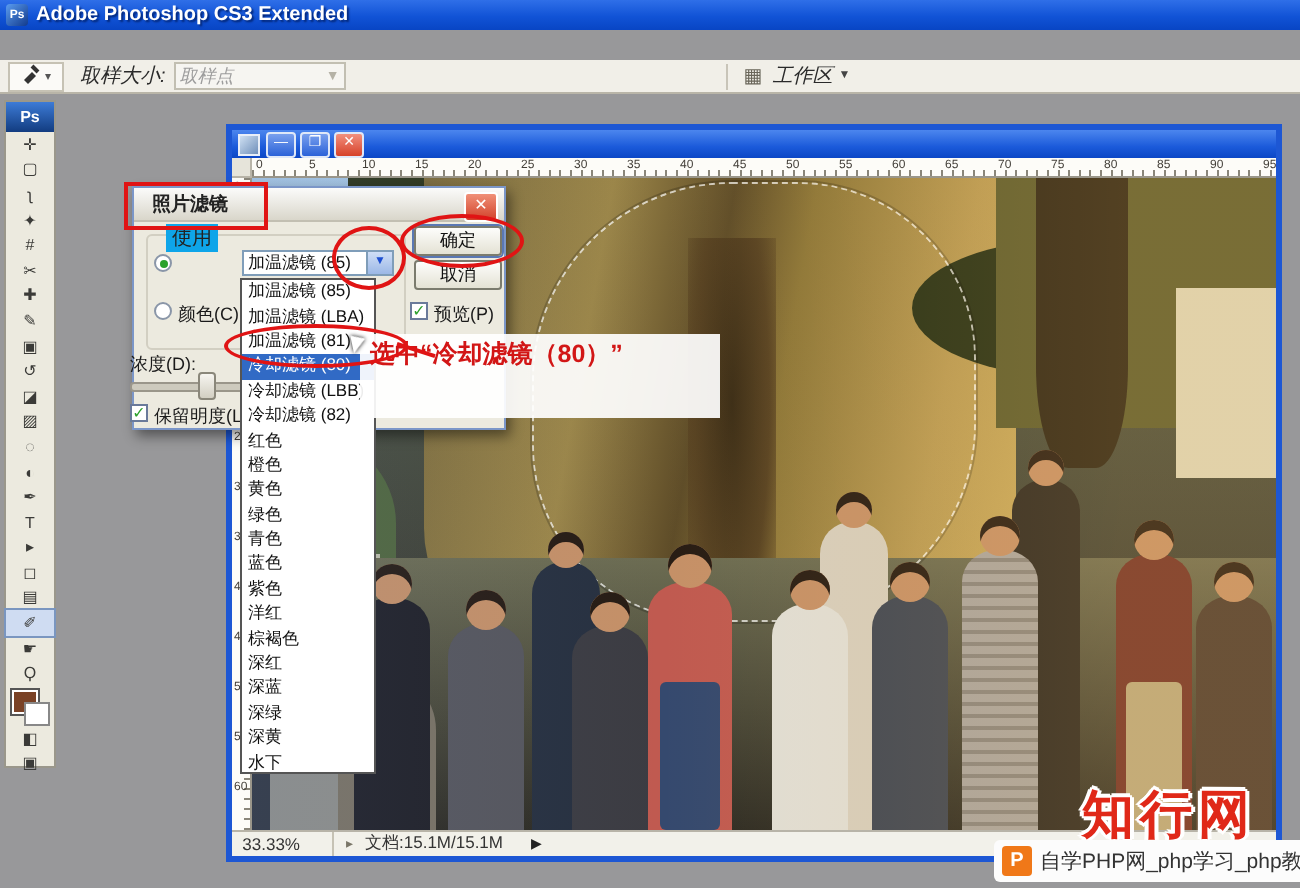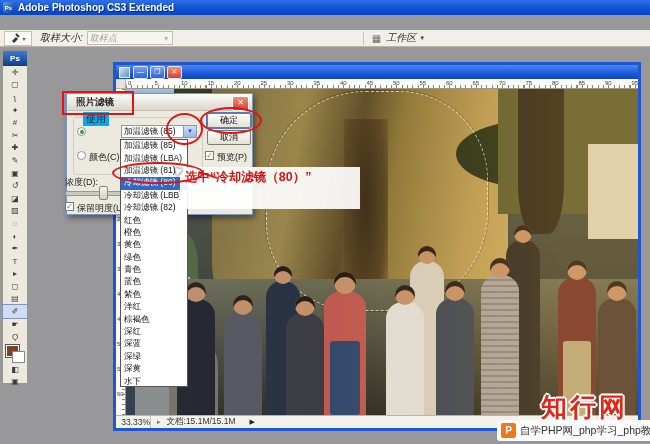--- a/index.html
+++ b/index.html
@@ -39,21 +39,21 @@
   .doctitle .dicon{width:9px;height:9px;margin:0 3px;background:linear-gradient(135deg,#cfe0f2,#6f8fba);border:1px solid #e8eef8;}
   .doctitle .dtxt{font-size:9px;font-weight:bold;text-shadow:1px 1px 0 #0a2f8c;flex:1;white-space:nowrap;overflow:hidden;}
   .winbtn{width:13px;height:11px;margin-right:2px;border:1px solid #dfe8f8;border-radius:2px;color:#fff;font-size:7px;line-height:10px;text-align:center;background:linear-gradient(180deg,#79a0ee,#2b62d8);}
   .winbtn.close{background:linear-gradient(180deg,#f2907e,#d6422a);font-weight:bold;}
   .rcorner{position:absolute;left:0;top:14px;width:10px;height:10px;background:#e6e4da;border-right:1px solid #b8b4a8;border-bottom:1px solid #b8b4a8;box-sizing:border-box;}
   .rulertop{position:absolute;left:10px;top:14px;width:512px;height:10px;background:#fdfcf8;border-bottom:1px solid #9a968a;box-sizing:border-box;background-image:repeating-linear-gradient(to right,#8a867a 0 1px,transparent 1px 5.3px);background-size:100% 3px;background-position:0 100%;background-repeat:no-repeat;}
   .rulerleft{position:absolute;left:0;top:24px;width:10px;height:326px;background:#fdfcf8;border-right:1px solid #9a968a;box-sizing:border-box;background-image:repeating-linear-gradient(to bottom,#8a867a 0 1px,transparent 1px 5px);background-size:3px 100%;background-position:100% 0;background-repeat:no-repeat;}
   .rnum{position:absolute;font-size:6px;color:#44403a;line-height:6px;}
   .canvas{position:absolute;left:10px;top:24px;width:512px;height:326px;overflow:hidden;background:linear-gradient(180deg,#55604a 0%,#3c3c32 70%,#24221e 100%);}
   .statusbar{position:absolute;left:0;top:350px;width:522px;height:13px;background:#f2f1ea;border-top:1px solid #b8b4a8;display:flex;align-items:center;font-size:8.5px;color:#333;box-sizing:border-box;}
-  .statusbar .zoomcell{width:34px;text-align:right;padding-right:0;border-right:1px solid #c6c2b4;height:100%;display:flex;align-items:center;justify-content:flex-end;}
+  .statusbar .zoomcell{width:34px;text-align:right;padding-right:16px;border-right:1px solid #c6c2b4;height:100%;display:flex;align-items:center;justify-content:flex-end;}
   .statusbar .sicon{margin:0 6px;color:#7a7668;font-size:7px;}
   .statusbar .doccell{white-space:nowrap;}
   .statusbar .arrbtn{margin-left:14px;font-size:7px;color:#222;}
 
   
   .ph-sky{left:0;top:0;width:58px;height:185px;background:linear-gradient(180deg,#a6c6e2,#cfe0ec);}
   .ph-hill{left:-8px;top:128px;width:80px;height:80px;background:#50663c;border-radius:55% 70% 0 0;}
   .ph-bldg{left:30px;top:188px;width:34px;height:28px;background:#d9d4c4;opacity:.8;}
   .ph-foliage{left:48px;top:0;width:470px;height:78px;background:#2d3519;}
   .ph-foliage2{left:90px;top:40px;width:150px;height:50px;background:#3c4a22;border-radius:50%;}

